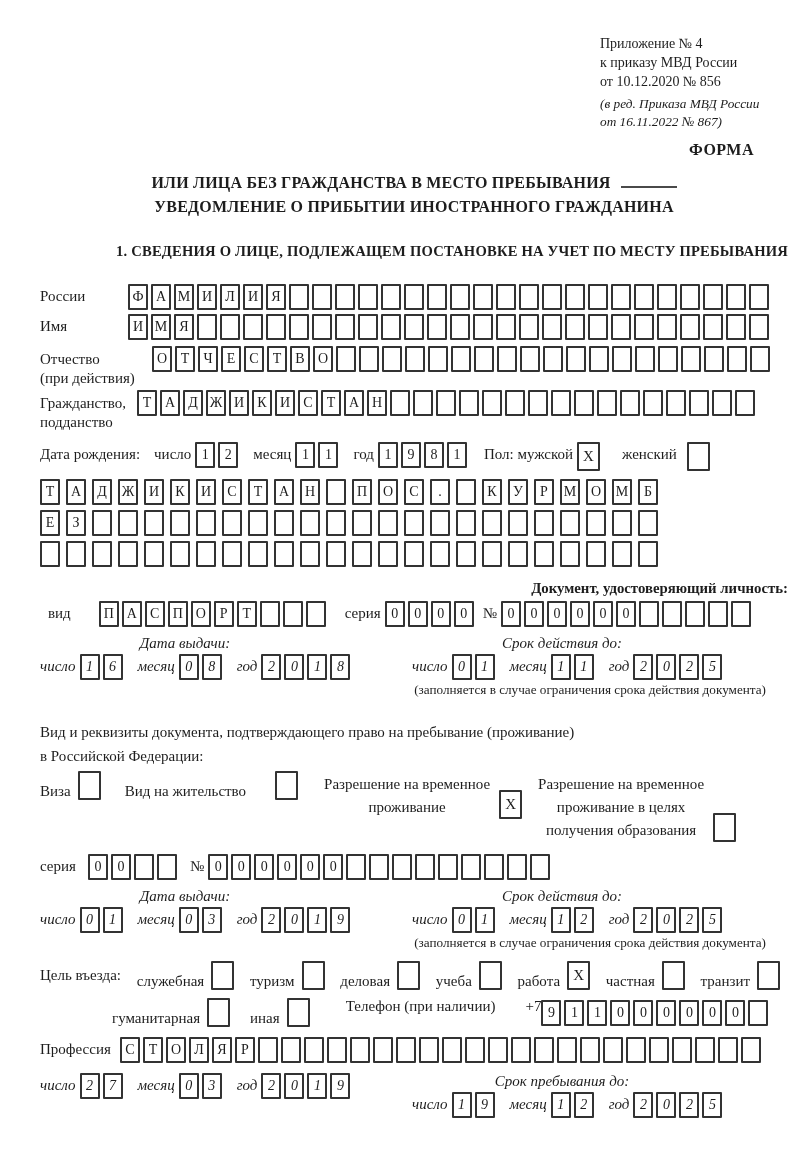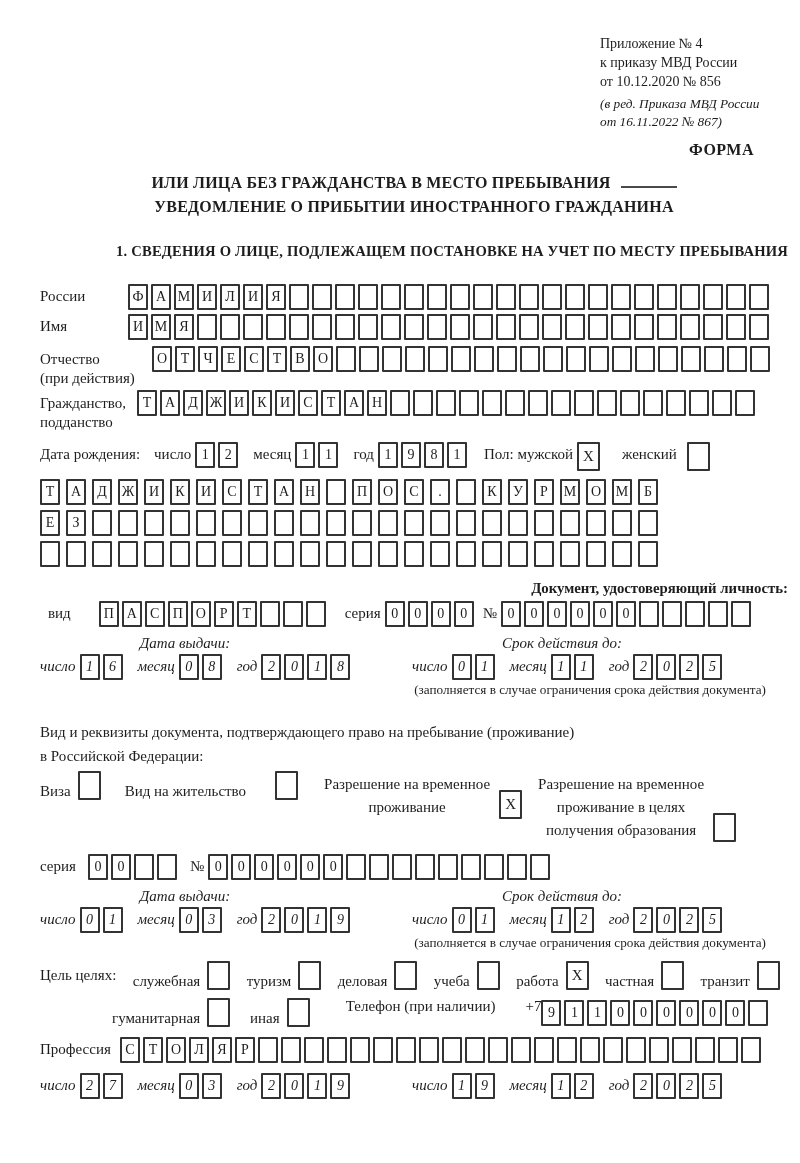--- a/index.html
+++ b/index.html
@@ -519,21 +519,21 @@
             <span class="cell">0</span>
             <span class="cell">2</span>
             <span class="cell">5</span>
           </span>
       </div>
     </div>
   </div>
   <div class="fill-note">(заполняется в случае ограничения срока действия документа)</div>
 
   <div class="frow" style="margin-top:10px;justify-content:space-between;padding-right:8px">
-    <span class="ptext" style="padding-top:6px">Цель целях:</span>
+    <span class="ptext" style="padding-top:6px">Цель въезда:</span>
     <span class="pair">
         <span class="ptext">служебная</span>
         <span class="cells cb">
           <span class="cell"></span>
         </span>
       </span>
     <span class="pair">
         <span class="ptext">туризм</span>
         <span class="cells cb">
           <span class="cell"></span>
@@ -650,20 +650,21 @@
         <span class="dlabel">год</span>
         <span class="cells">
             <span class="cell">2</span>
             <span class="cell">0</span>
             <span class="cell">1</span>
             <span class="cell">9</span>
           </span>
       </div>
     </div>
     <div class="dateblock">
+      <div class="dp-label" style="width:300px">Срок пребывания до:</div>
       <div class="daterow">
         <span class="dlabel first">число</span>
         <span class="cells">
             <span class="cell">1</span>
             <span class="cell">9</span>
           </span>
         <span class="dlabel">месяц</span>
         <span class="cells">
             <span class="cell">1</span>
             <span class="cell">2</span>

